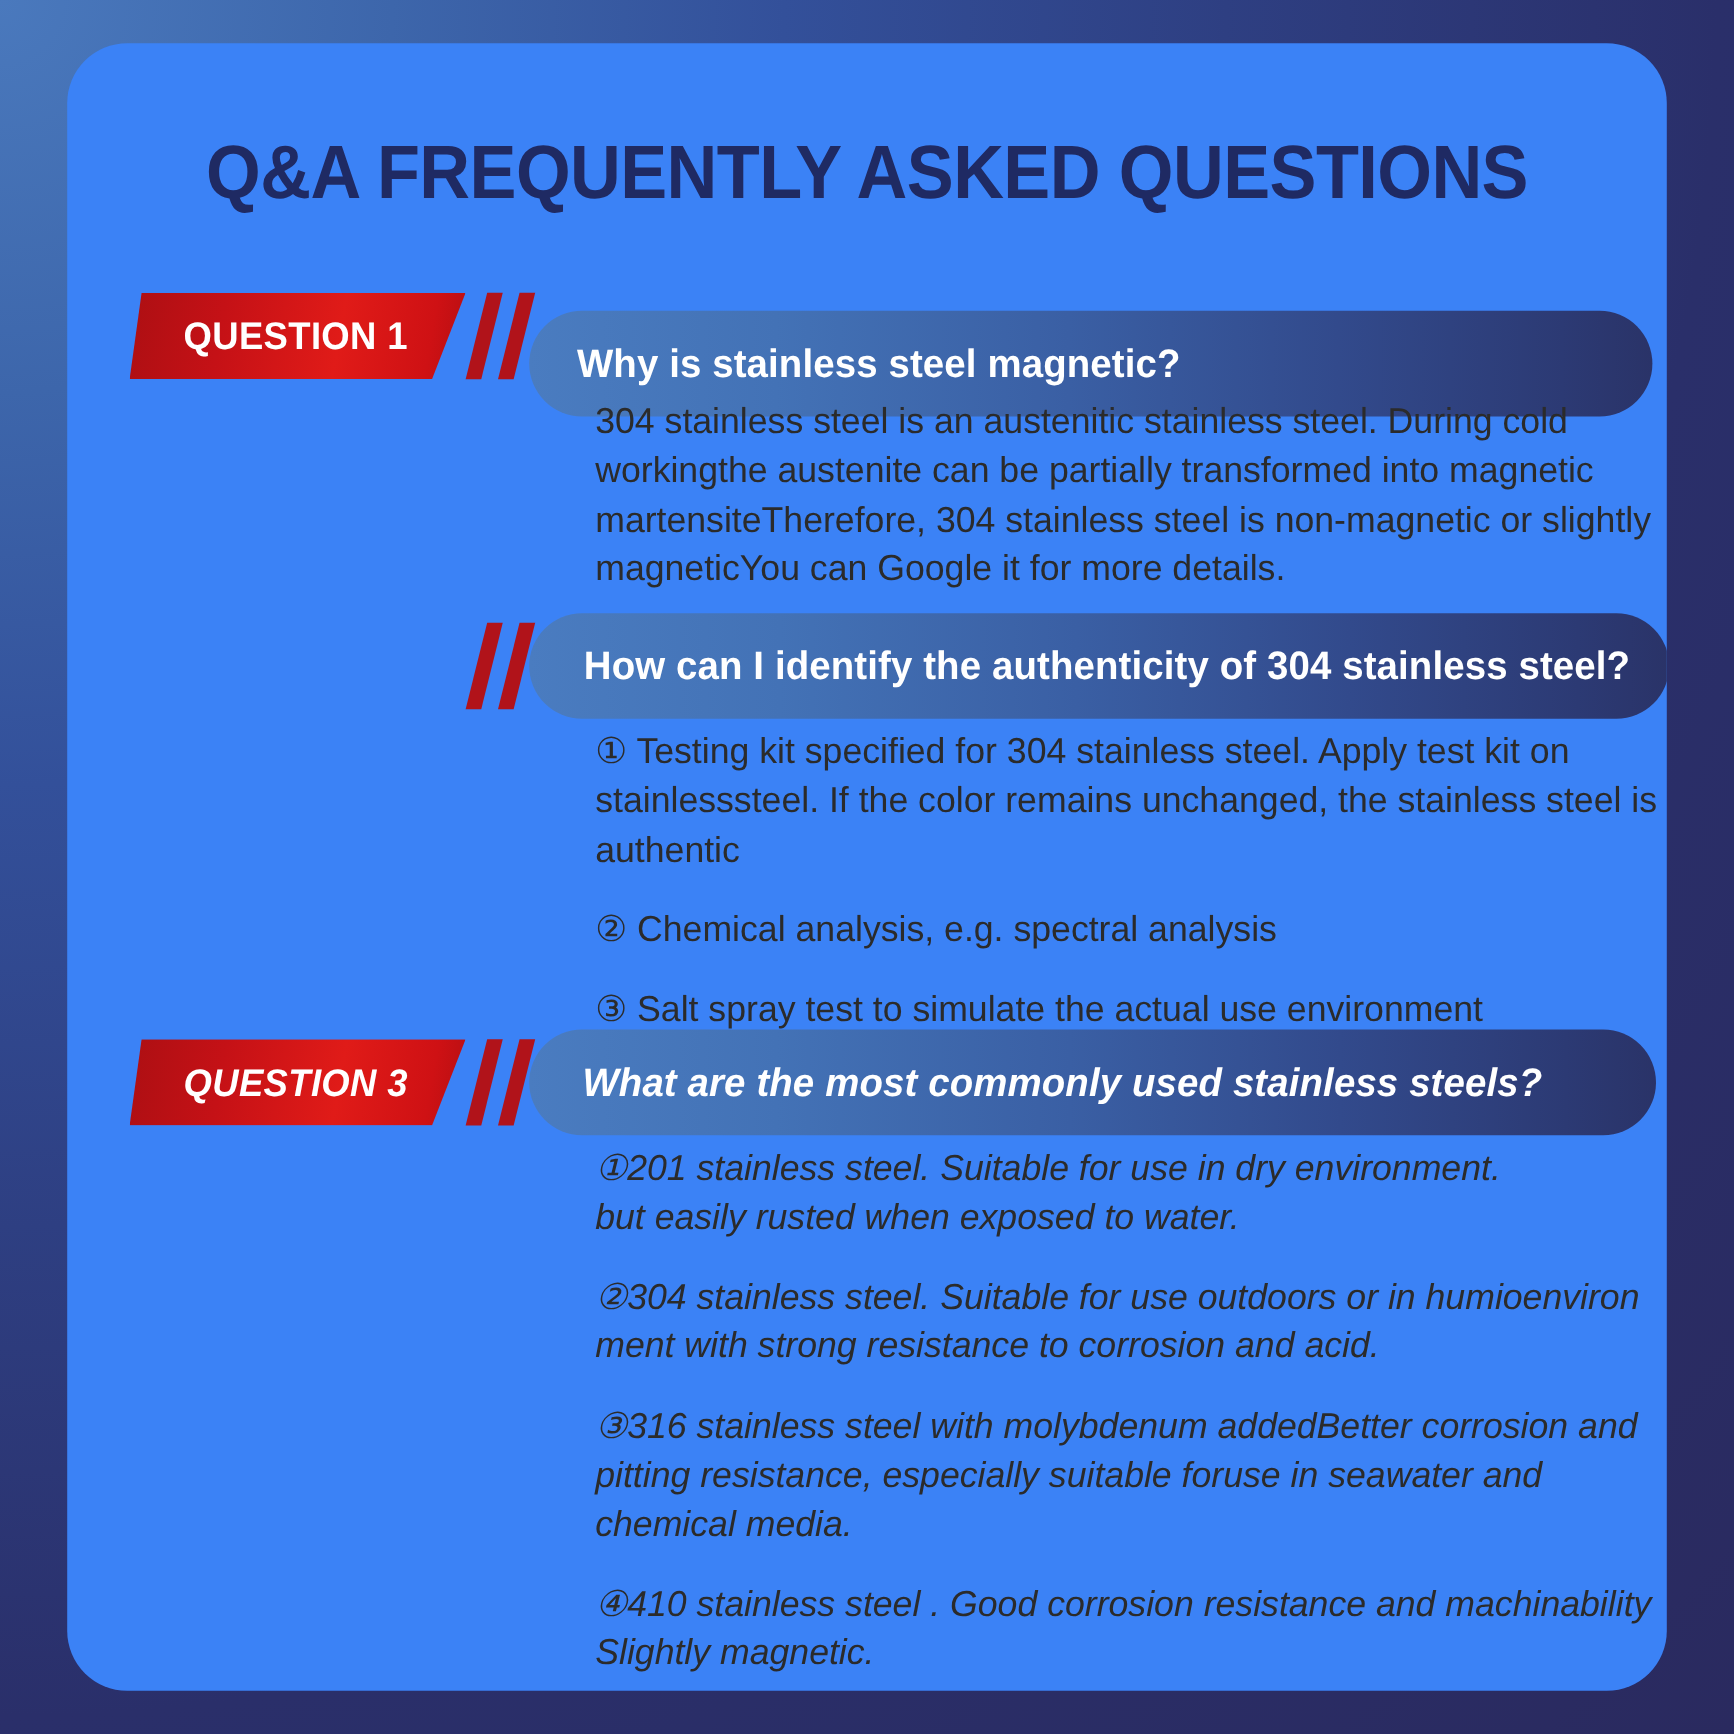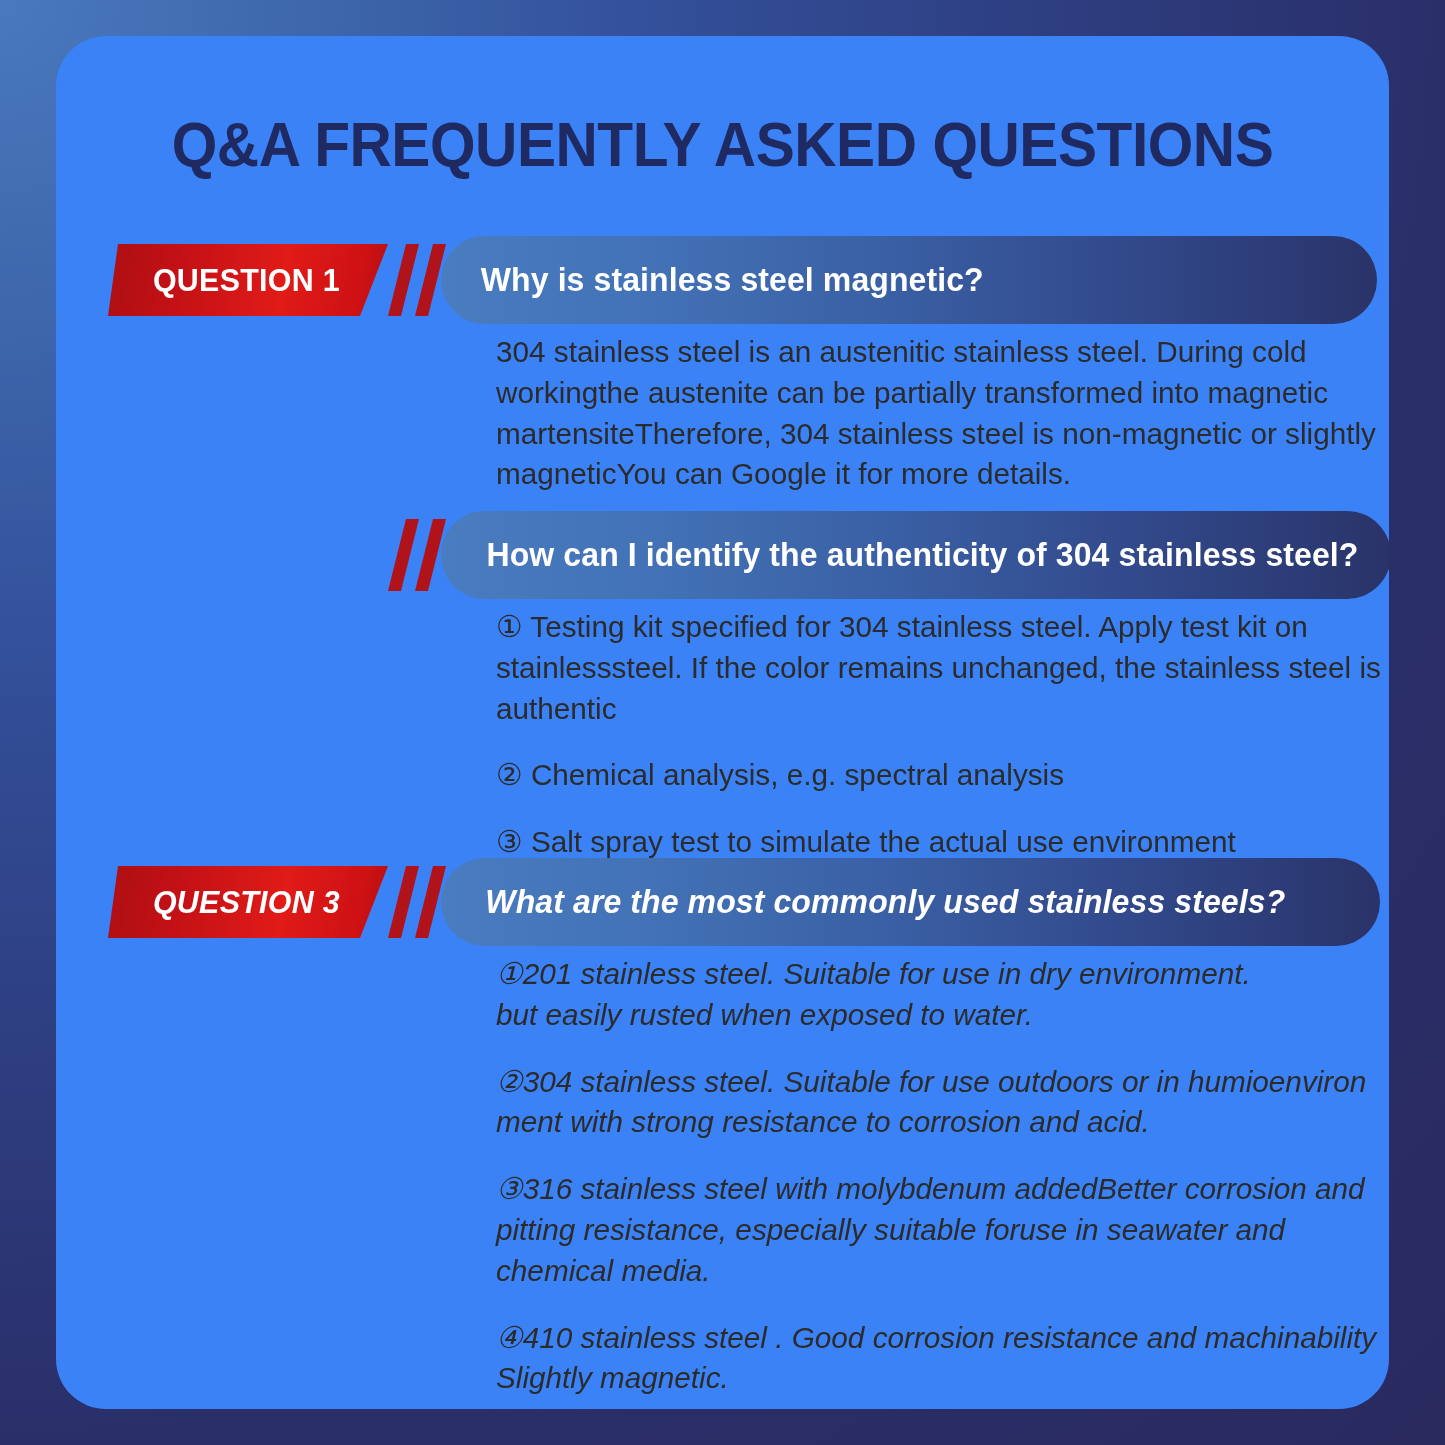--- a/index.html
+++ b/index.html
@@ -109,21 +109,21 @@
   .qpill-text {
     font-family: "Liberation Sans Narrow", "Liberation Sans", sans-serif;
     font-weight: 700;
     font-size: 33px;
     color: #ffffff;
     letter-spacing: 0.1px;
     transform: scaleX(0.97);
     white-space: nowrap;
   }
 
-  #pill-0 { width: 936px; }
+  #pill-0 { width: 936px; margin-top: 23px; }
   #pill-1 { width: 950px; }
   #pill-2 { width: 939px; }
 
   
   .answer {
     position: absolute;
     left: 440px;
     top: 96px;
     width: 900px;
   }

